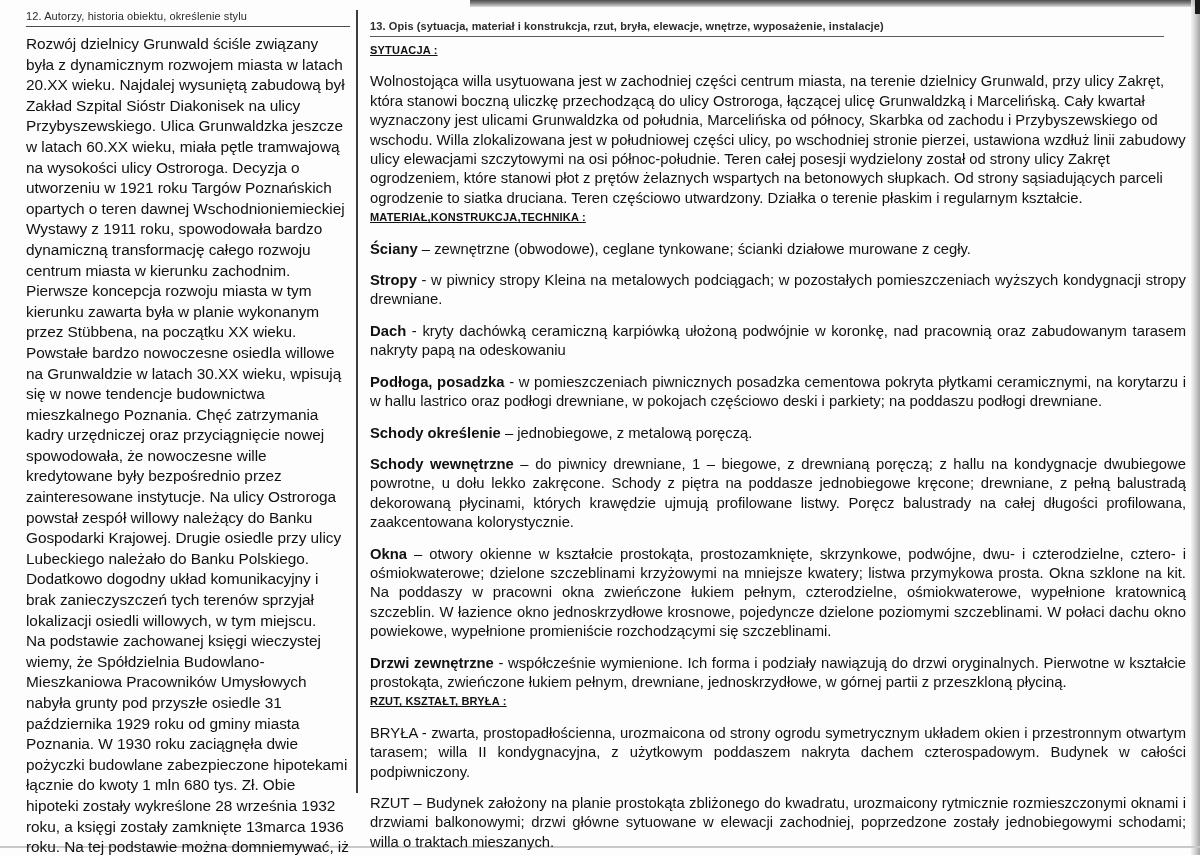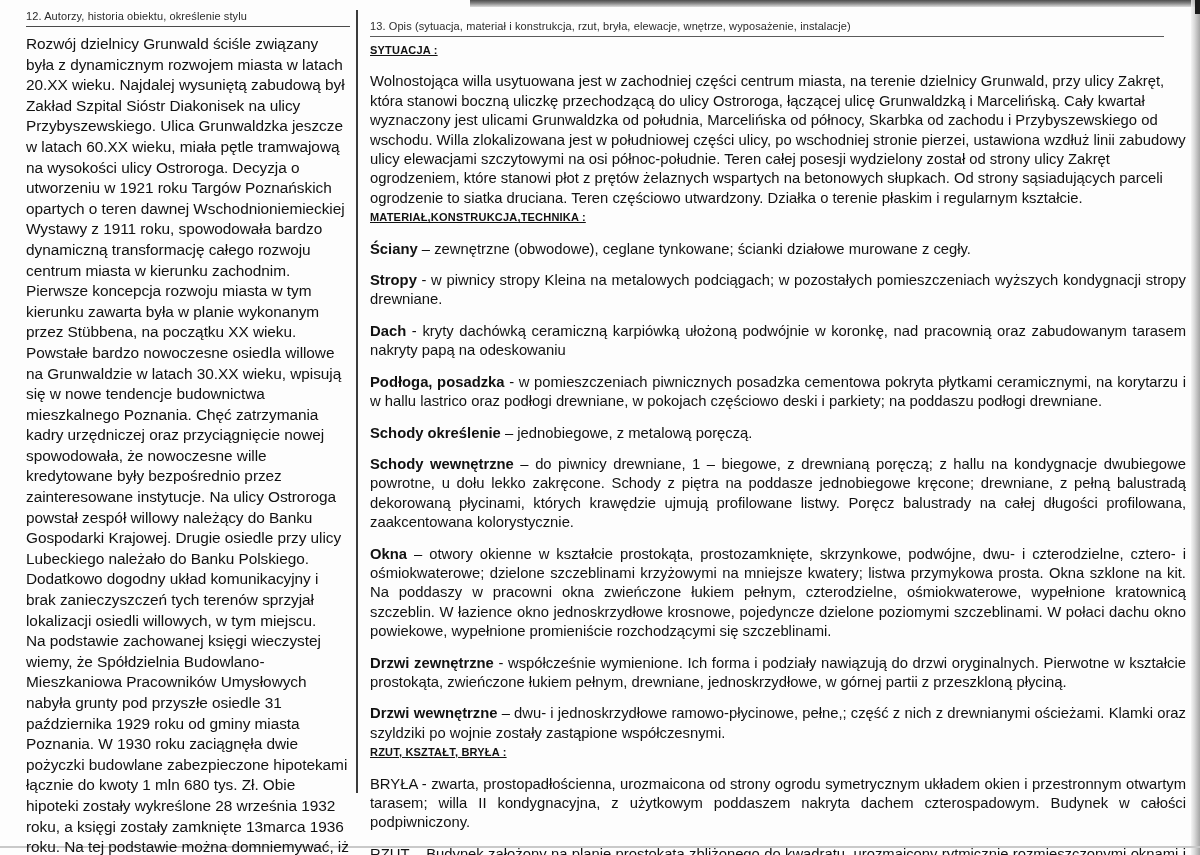--- a/index.html
+++ b/index.html
@@ -86,20 +86,21 @@
     line-height: 14px;
     letter-spacing: .1px;
     color: #2b2b2b;
     border-bottom: 1.3px solid #4a4a4a;
     padding-bottom: 3px;
     white-space: nowrap;
   }
   .col-right .field-caption {
     border-bottom: 1.3px solid #5a5a5a;
     margin-right: 22px;
+    font-weight: bold;
   }
 
   
   .left-body {
     margin-top: 7px;
     font-size: 15.4px;
     line-height: 20.6px;
     letter-spacing: -.05px;
     color: #111111;
   }
@@ -180,21 +181,20 @@
         <p class="just"><span class="lbl">Podłoga, posadzka</span><span>  -  w pomieszczeniach piwnicznych posadzka cementowa pokryta  płytkami ceramicznymi, na korytarzu i w hallu lastrico  oraz podłogi drewniane, w pokojach częściowo deski i parkiety; na poddaszu podłogi drewniane.</span></p>
 
         <p><span class="lbl">Schody określenie</span><span> – jednobiegowe, z metalową poręczą.</span></p>
 
         <p class="just"><span class="lbl">Schody wewnętrzne</span><span> – do piwnicy drewniane, 1 – biegowe, z drewnianą poręczą; z hallu na kondygnacje dwubiegowe powrotne, u dołu lekko zakręcone. Schody z piętra na poddasze jednobiegowe kręcone; drewniane, z pełną balustradą dekorowaną płycinami, których krawędzie ujmują profilowane listwy. Poręcz balustrady na całej długości profilowana, zaakcentowana kolorystycznie.</span></p>
 
         <p class="just"><span class="lbl"> Okna</span><span> – otwory okienne w kształcie prostokąta, prostozamknięte, skrzynkowe, podwójne, dwu- i czterodzielne, cztero- i ośmiokwaterowe; dzielone szczeblinami krzyżowymi na mniejsze kwatery; listwa przymykowa prosta. Okna szklone na kit. Na poddaszy w pracowni okna zwieńczone łukiem pełnym, czterodzielne, ośmiokwaterowe, wypełnione kratownicą szczeblin. W łazience okno jednoskrzydłowe krosnowe, pojedyncze dzielone poziomymi szczeblinami. W połaci dachu okno powiekowe, wypełnione promieniście rozchodzącymi się szczeblinami.</span></p>
 
         <p class="just"><span class="lbl">Drzwi zewnętrzne</span><span>  - współcześnie wymienione. Ich forma i podziały nawiązują do drzwi oryginalnych. Pierwotne w  kształcie prostokąta, zwieńczone łukiem pełnym, drewniane, jednoskrzydłowe, w górnej partii z przeszkloną płyciną.</span></p>
 
-        <p class="just"><span class="lbl">Drzwi wewnętrzne</span><span> – dwu- i jednoskrzydłowe ramowo-płycinowe, pełne,; część z nich z drewnianymi ościeżami. Klamki oraz szyldziki po wojnie zostały zastąpione współczesnymi.</span></p>
 
         <span class="sec-head spaced">RZUT,  KSZTAŁT, BRYŁA   :</span>
 
         <p class="just">BRYŁA - zwarta, prostopadłościenna, urozmaicona od strony ogrodu symetrycznym układem okien i przestronnym otwartym tarasem;  willa  II  kondygnacyjna,  z  użytkowym  poddaszem  nakryta  dachem  czterospadowym.   Budynek  w  całości podpiwniczony.</p>
 
         <p class="just">RZUT – Budynek założony na planie prostokąta zbliżonego do kwadratu, urozmaicony rytmicznie rozmieszczonymi oknami i drzwiami balkonowymi; drzwi  główne sytuowane w elewacji zachodniej, poprzedzone zostały jednobiegowymi schodami; willa o traktach mieszanych.</p>
 
         <p class="tail">c.d. na wkładce nr   1</p>
       </div>
     </div>

